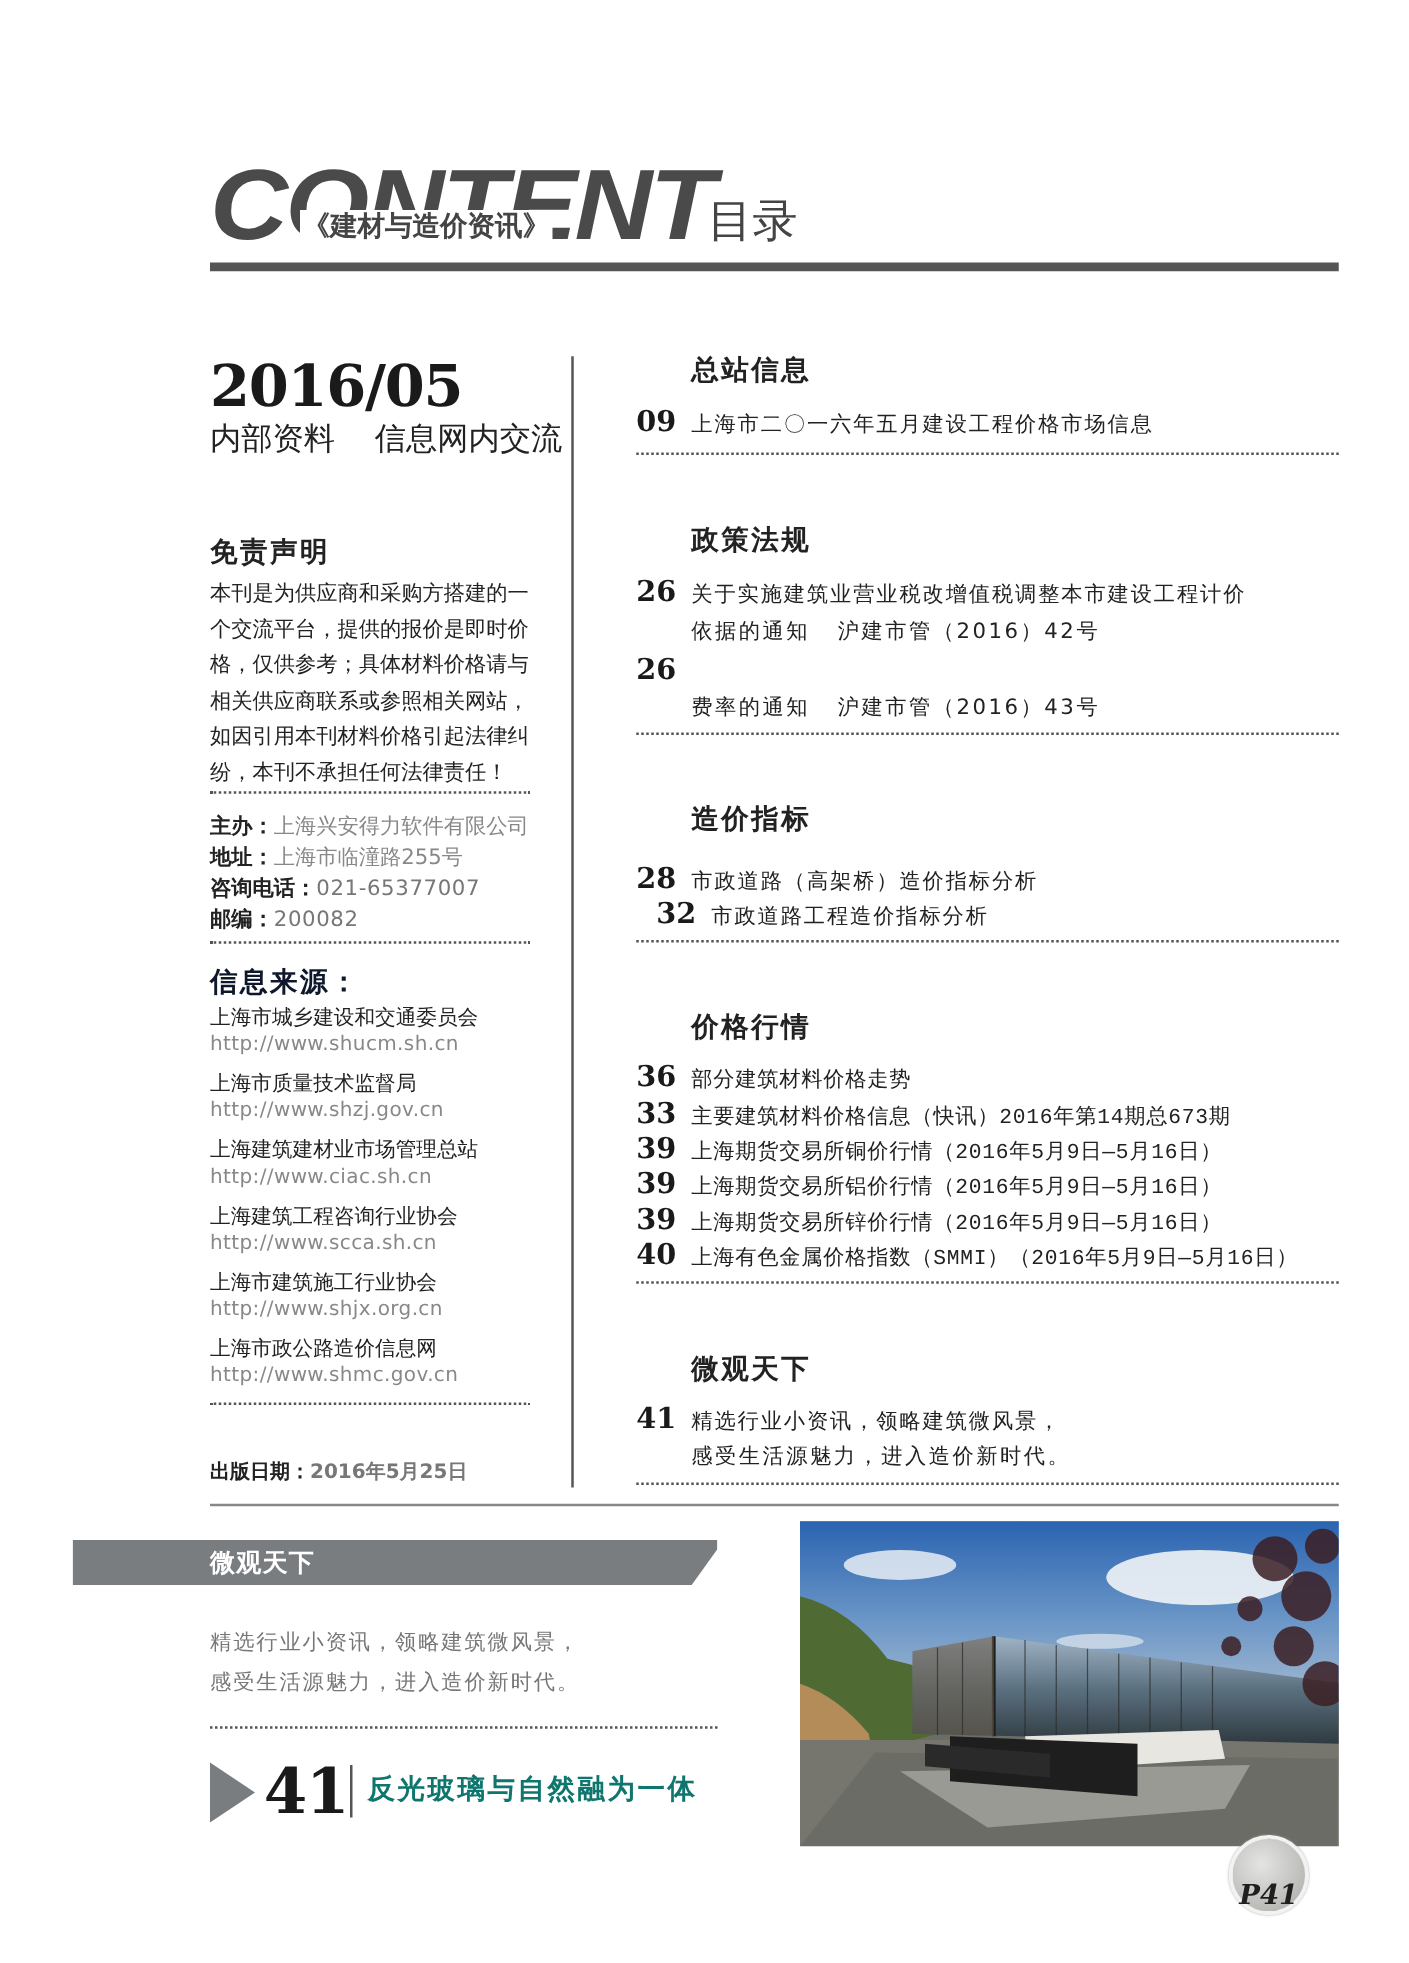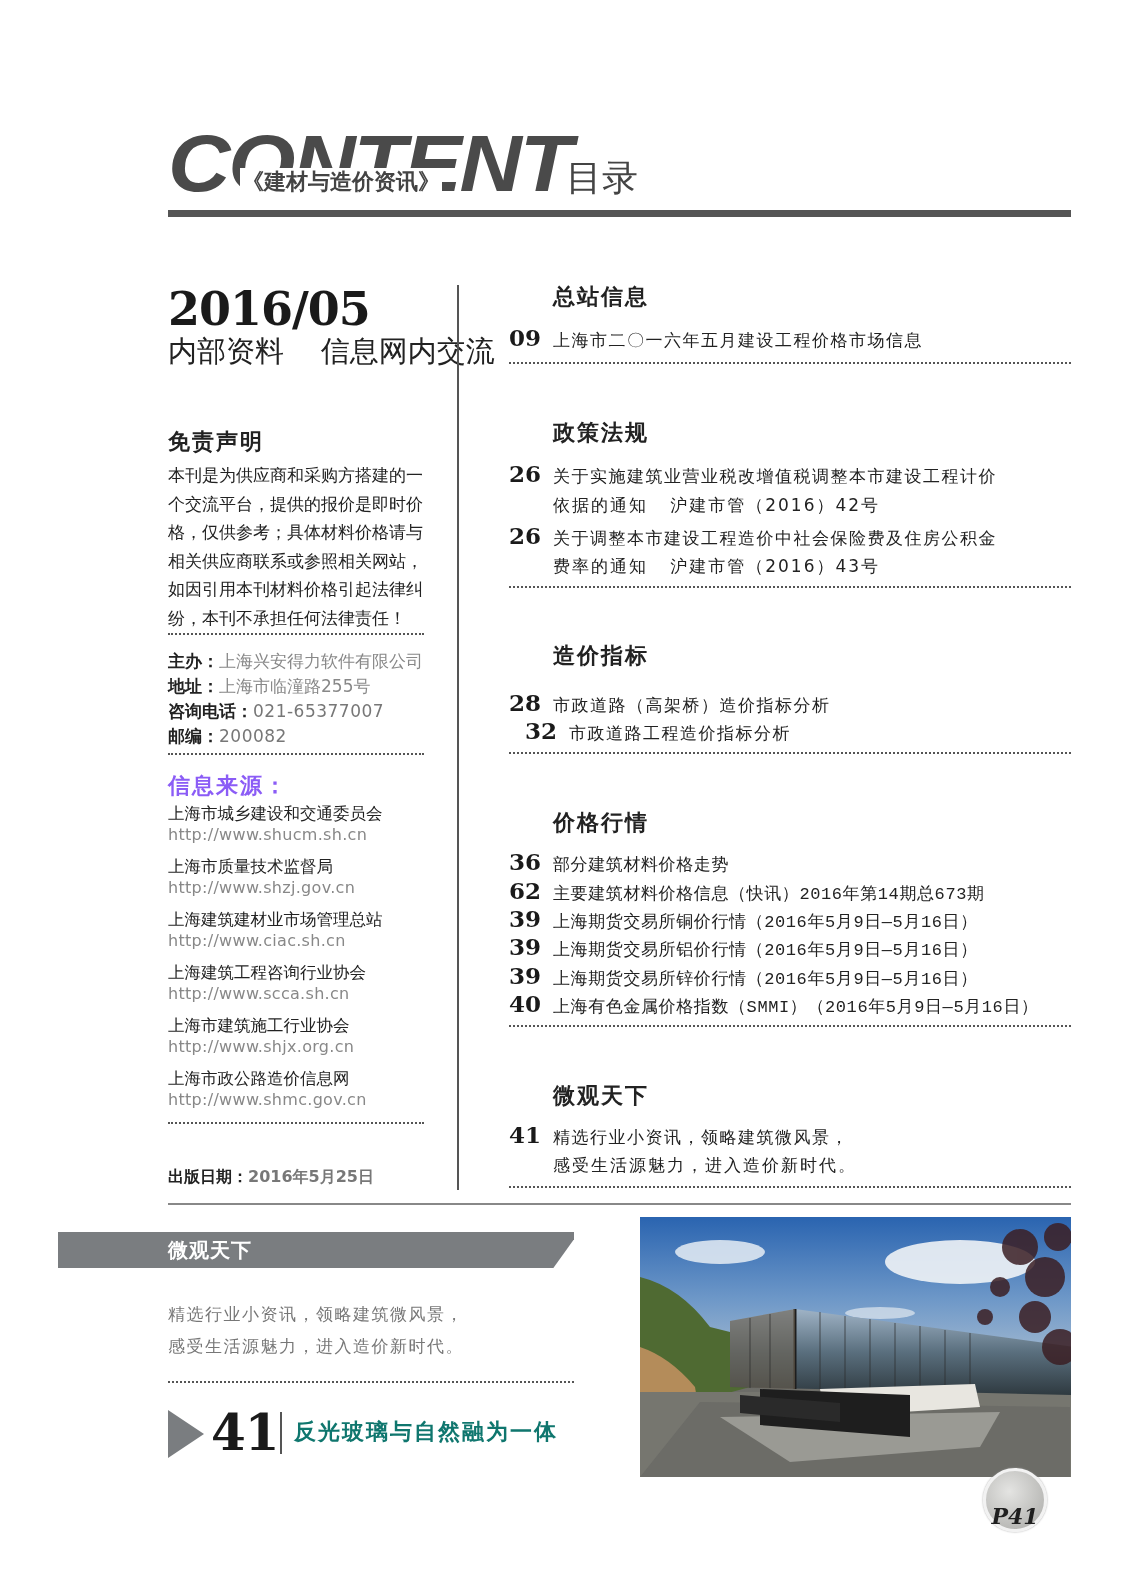--- a/index.html
+++ b/index.html
@@ -8,33 +8,33 @@
 
   
   .header { position: absolute; left: 168px; top: 128px; width: 903px; height: 90px; }
   .logo-word { position: absolute; left: 0; top: 0; font-family: "Liberation Sans", sans-serif; font-weight: 900; font-style: italic; font-size: 80px; letter-spacing: -2px; color: #4a4a4a; line-height: 72px; transform: scaleX(1.08); transform-origin: left top; }
   .logo-sub { position: absolute; left: 72px; top: 40px; font-size: 22px; font-weight: bold; color: #444; background: #fff; padding: 0 2px; line-height: 28px; }
   .logo-cn { position: absolute; left: 398px; top: 30px; font-size: 36px; color: #444; line-height: 40px; }
   .header-rule { position: absolute; left: 168px; top: 210px; width: 903px; height: 7px; background: #555; }
 
   
   .issue { position: absolute; left: 168px; top: 283px; font-family: "DejaVu Serif", "Liberation Serif", serif; font-weight: bold; font-size: 46px; color: #1a1a1a; letter-spacing: -1px; line-height: 52px; }
-  .issue-sub { position: absolute; left: 168px; top: 337px; font-size: 29px; color: #222; line-height: 28px; white-space: pre; }
+  .issue-sub { position: absolute; left: 168px; top: 337px; font-size: 25px; color: #222; line-height: 28px; white-space: pre; }
 
   .disclaimer-title { position: absolute; left: 168px; top: 427px; font-size: 22px; font-weight: bold; color: #222; letter-spacing: 2px; }
   .disclaimer-body { position: absolute; left: 168px; top: 461px; width: 258px; font-size: 17px; line-height: 28.5px; color: #222; }
   .dotline { position: absolute; height: 0; border-top: 2px dotted #555; }
 
   .pub-info { position: absolute; left: 168px; top: 649px; width: 258px; font-size: 17px; line-height: 25px; }
   .pub-info .row { display: block; white-space: nowrap; }
   .pub-info .k { font-weight: bold; color: #222; }
   .pub-info .v { color: #888; }
   .pub-info .v.num { color: #777; letter-spacing: 0.5px; }
 
-  .sources-title { position: absolute; left: 168px; top: 771px; font-size: 22px; font-weight: bold; color: #8b5cf6; letter-spacing: 2px; }
+  .sources-title { position: absolute; left: 168px; top: 771px; font-size: 22px; font-weight: bold; color: #0f172a; letter-spacing: 2px; }
   .sources { position: absolute; left: 168px; top: 803px; width: 258px; }
   .source { height: 53px; }
   .source .name { font-size: 16.5px; color: #222; line-height: 22px; white-space: nowrap; }
   .source .url { font-size: 16px; color: #888; line-height: 20px; white-space: nowrap; letter-spacing: 0.3px; }
 
   .pubdate { position: absolute; left: 168px; top: 1167px; font-size: 16px; white-space: nowrap; }
   .pubdate .k { font-weight: bold; color: #222; }
   .pubdate .v { color: #777; font-weight: bold; }
 
   .vsep { position: absolute; left: 457px; top: 285px; width: 2px; height: 905px; background: #555; }
@@ -132,21 +132,20 @@
 <div class="dotline" style="left:509px; top:362px; width:562px;"></div>
 
 <div class="section-title" style="top:419px;">政策法规</div>
 <div class="toc-row" style="top:460px;">
   <span class="pg">26</span>
   <span class="tt">关于实施建筑业营业税改增值税调整本市建设工程计价</span>
 </div>
 <div class="toc-cont" style="top:491px;">依据的通知   沪建市管（2016）42号</div>
 <div class="toc-row" style="top:522px;">
   <span class="pg">26</span>
-  <span class="tt">关于调整本市建设工程造价中社会保险费及住房公积金</span>
 </div>
 <div class="toc-cont" style="top:552px;">费率的通知   沪建市管（2016）43号</div>
 <div class="dotline" style="left:509px; top:586px; width:562px;"></div>
 
 <div class="section-title" style="top:642px;">造价指标</div>
 <div class="toc-row" style="top:689px;">
   <span class="pg">28</span>
   <span class="tt">市政道路（高架桥）造价指标分析</span>
 </div>
 <div class="toc-row" style="top:717px;margin-left:16px;">
@@ -154,21 +153,21 @@
   <span class="tt">市政道路工程造价指标分析</span>
 </div>
 <div class="dotline" style="left:509px; top:752px; width:562px;"></div>
 
 <div class="section-title" style="top:809px;">价格行情</div>
 <div class="toc-row tight" style="top:848px;">
   <span class="pg">36</span>
   <span class="tt">部分建筑材料价格走势</span>
 </div>
 <div class="toc-row tight" style="top:877px;">
-  <span class="pg">62</span>
+  <span class="pg">33</span>
   <span class="tt">主要建筑材料价格信息（快讯）2016年第14期总673期</span>
 </div>
 <div class="toc-row tight" style="top:905px;">
   <span class="pg">39</span>
   <span class="tt">上海期货交易所铜价行情（2016年5月9日—5月16日）</span>
 </div>
 <div class="toc-row tight" style="top:933px;">
   <span class="pg">39</span>
   <span class="tt">上海期货交易所铝价行情（2016年5月9日—5月16日）</span>
 </div>

